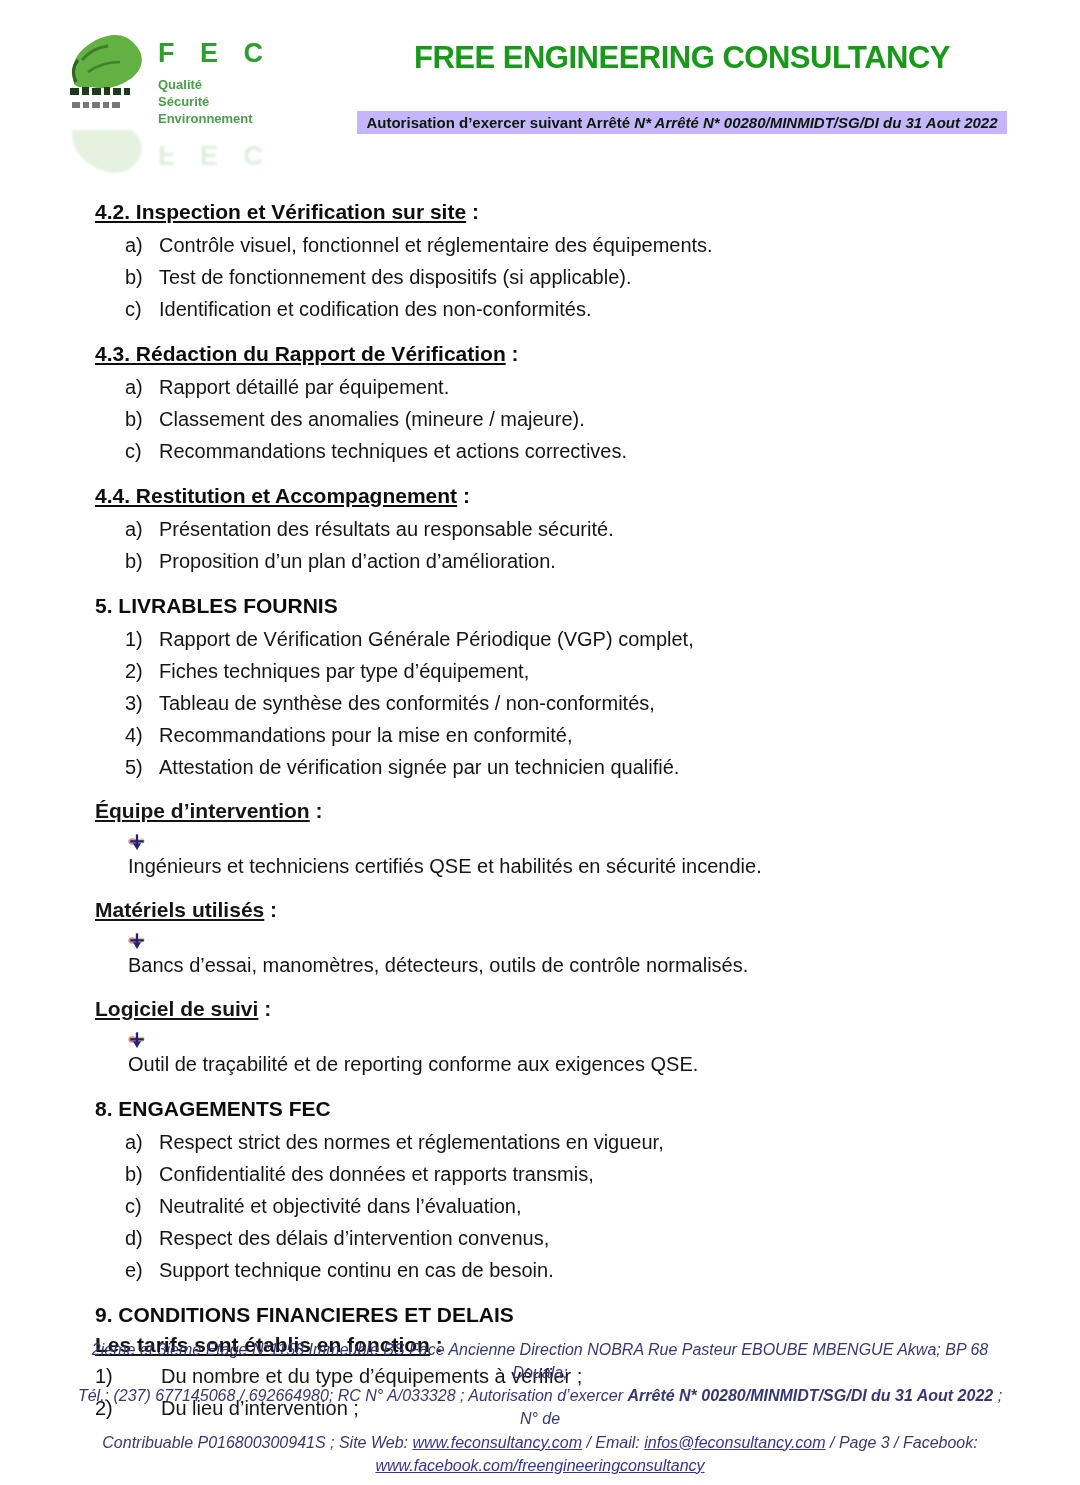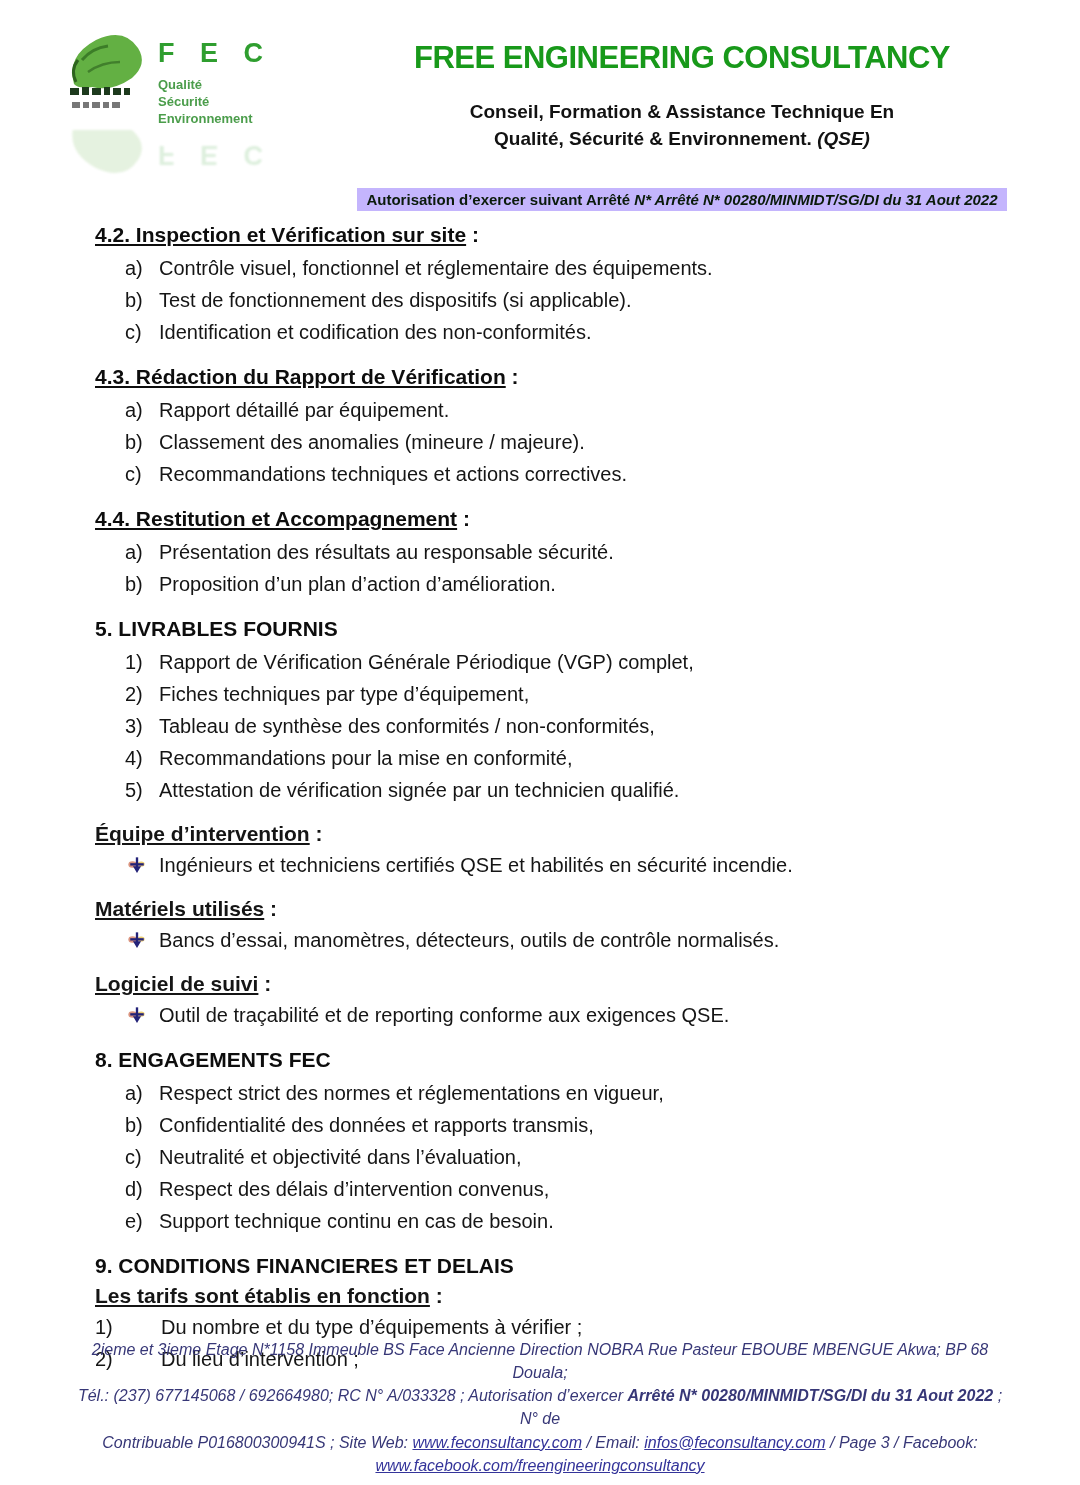--- a/index.html
+++ b/index.html
@@ -30,21 +30,21 @@
   .sec-head.first{margin-top:8px;}
   .u{text-decoration:underline;}
   .colon{text-decoration:none;}
   .row{display:flex;align-items:flex-start;line-height:30px;margin:0 0 2px 30px;}
   .row .marker{width:34px;flex:none;}
   .row .rtext{flex:1;}
   .row.wide{margin-left:0;}
   .row.wide .marker{width:66px;}
 
   .subsec-head{font-size:21px;font-weight:bold;margin:17px 0 4px;}
-  .brow{display:flex;align-items:flex-start;line-height:30px;margin:0 0 2px 33px;}
+  .brow{display:flex;align-items:flex-start;line-height:30px;margin:0 0 2px 33px;flex-direction:column;}
   .bicon{flex:none;width:18px;height:18px;margin:6px 13px 0 0;}
 
   
   .footer{position:absolute;left:0;right:0;bottom:8px;padding:0 70px;text-align:center;
           font-style:italic;font-size:16px;line-height:1.45;color:#373777;}
   .footer b{font-weight:bold;}
   .flink{text-decoration:underline;cursor:pointer;color:#34349a;}
 </style>
 </head>
 <body>
@@ -92,24 +92,20 @@
           </svg>
           <div class="logo-right">
             <div class="logo-acronym">F E C</div>
           </div>
         </div>
       </div>
     </div>
 
     <div class="header-right">
       <div class="page-title">FREE ENGINEERING CONSULTANCY</div>
-      <div class="subtitle">
-        <span>Conseil, Formation &amp; Assistance Technique En</span><br>
-        <span>Qualité, Sécurité &amp; Environnement. </span><span class="qse">(QSE)</span>
-      </div>
       <br>
       <div class="auth-banner">
         <span>Autorisation d’exercer suivant Arrêté </span><span class="auth-it">N* Arrêté N* 00280/MINMIDT/SG/DI du 31 Aout 2022</span>
       </div>
     </div>
   </div>
 
   <div class="doc">
 
     <div class="sec-head first"><span class="u">4.2. Inspection et Vérification sur site</span><span class="colon"> :</span></div>

